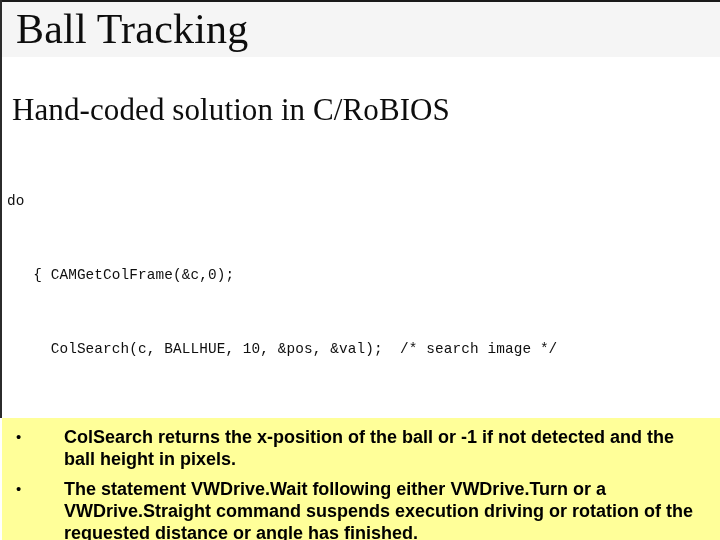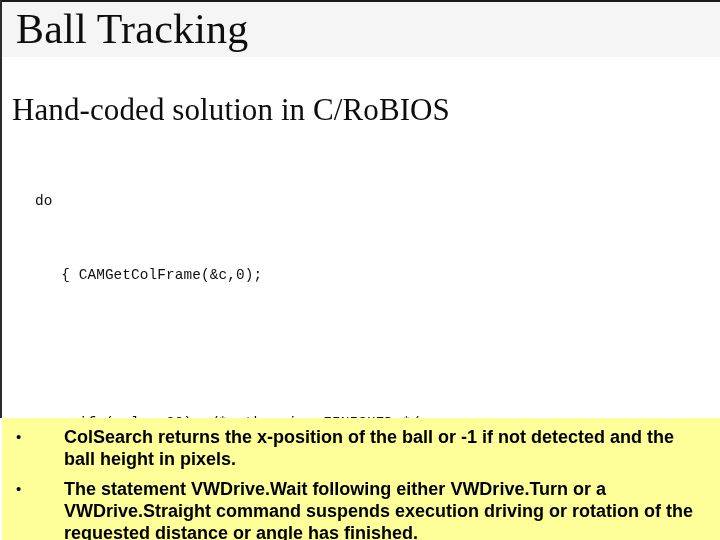--- a/index.html
+++ b/index.html
@@ -81,21 +81,20 @@
     font-family: "Liberation Mono", "DejaVu Sans Mono", monospace;
     font-size: 14.4px;
     line-height: 24.6px;
     color: #0f0f0f;
     white-space: pre;
     letter-spacing: 0.1px;
   }
   #code-block .code-line {
     white-space: pre;
     height: 24.6px;
-    margin-left: 28px;
   }
 
   
   #notes-box {
     position: absolute;
     left: 2px;
     top: 418px;
     width: 718px;
     height: 122px;
     background: #ffff99;
@@ -137,20 +136,21 @@
 
   <div id="title-band">
     <div id="page-title">Ball Tracking</div>
   </div>
 
   <div id="subtitle">Hand-coded solution in C/RoBIOS</div>
 
   <div id="code-block">
     <div class="code-line">do</div>
     <div class="code-line">   { CAMGetColFrame(&amp;c,0);</div>
+    <div class="code-line">     ColSearch(c, BALLHUE, 10, &amp;pos, &amp;val);  /* search image */</div>
     <div class="code-line"></div>
     <div class="code-line">     if (val &lt; 20)  /* otherwise FINISHED */</div>
     
     
     
     
     
     
   </div>
 

